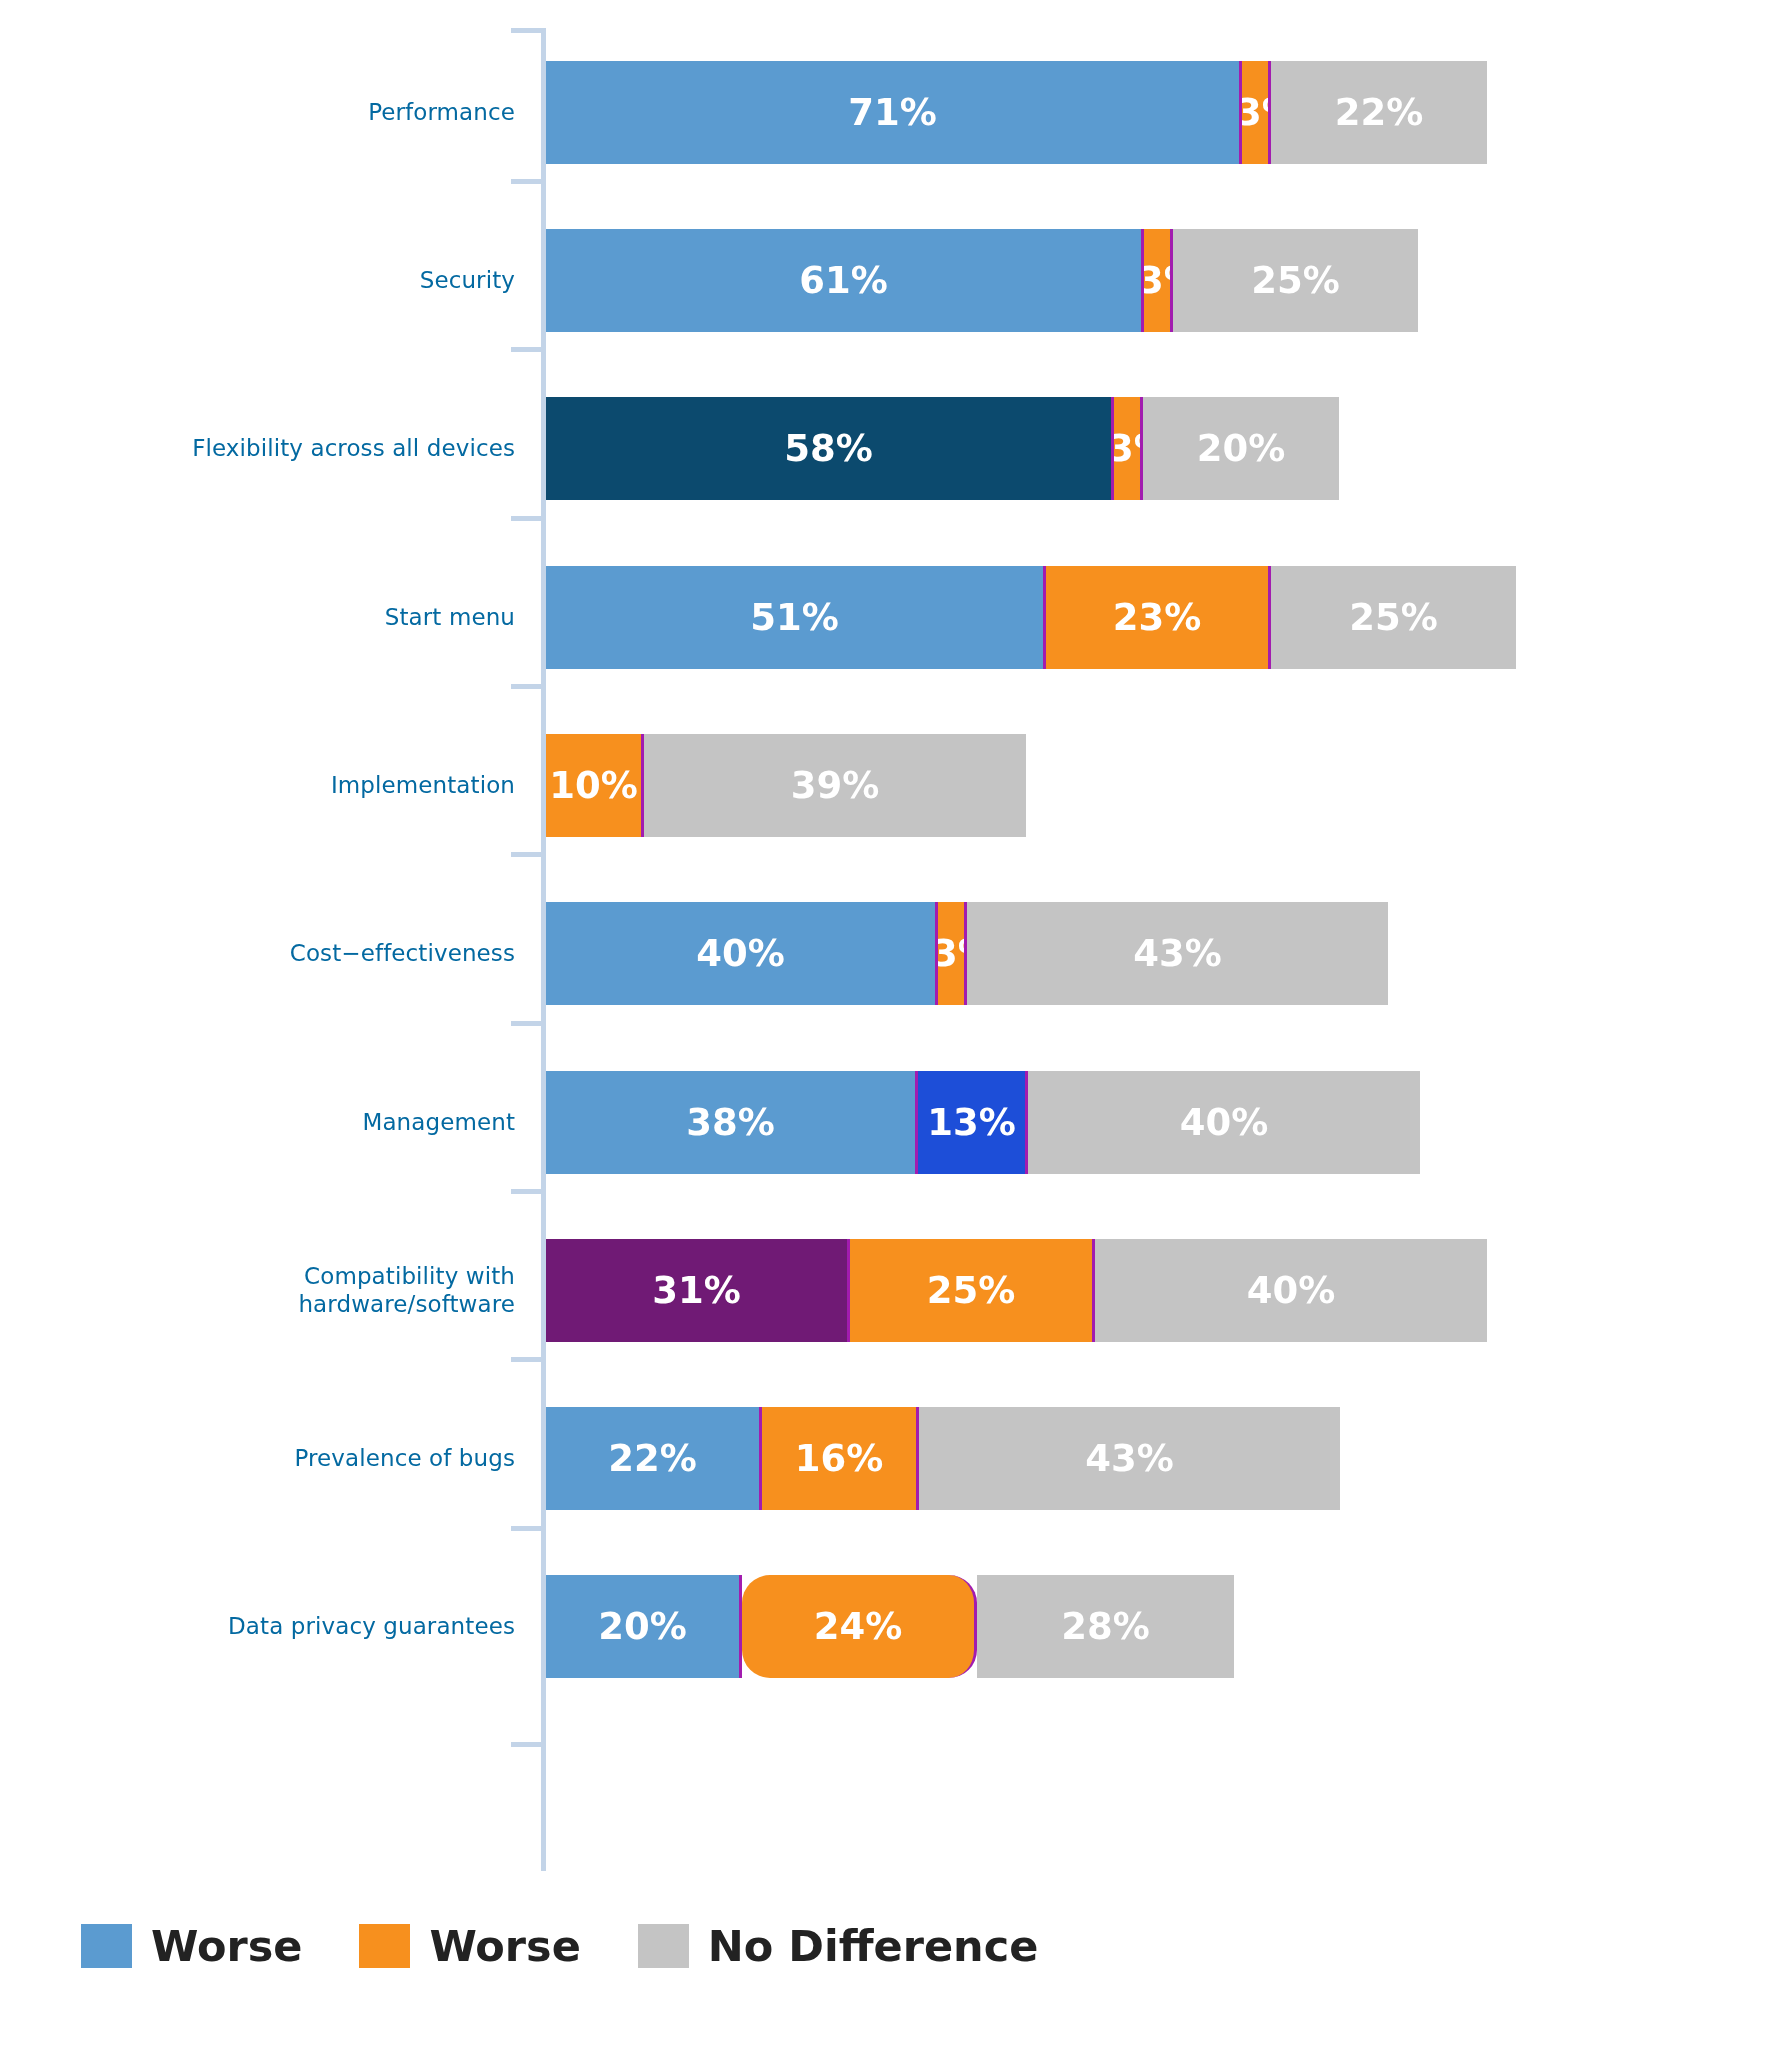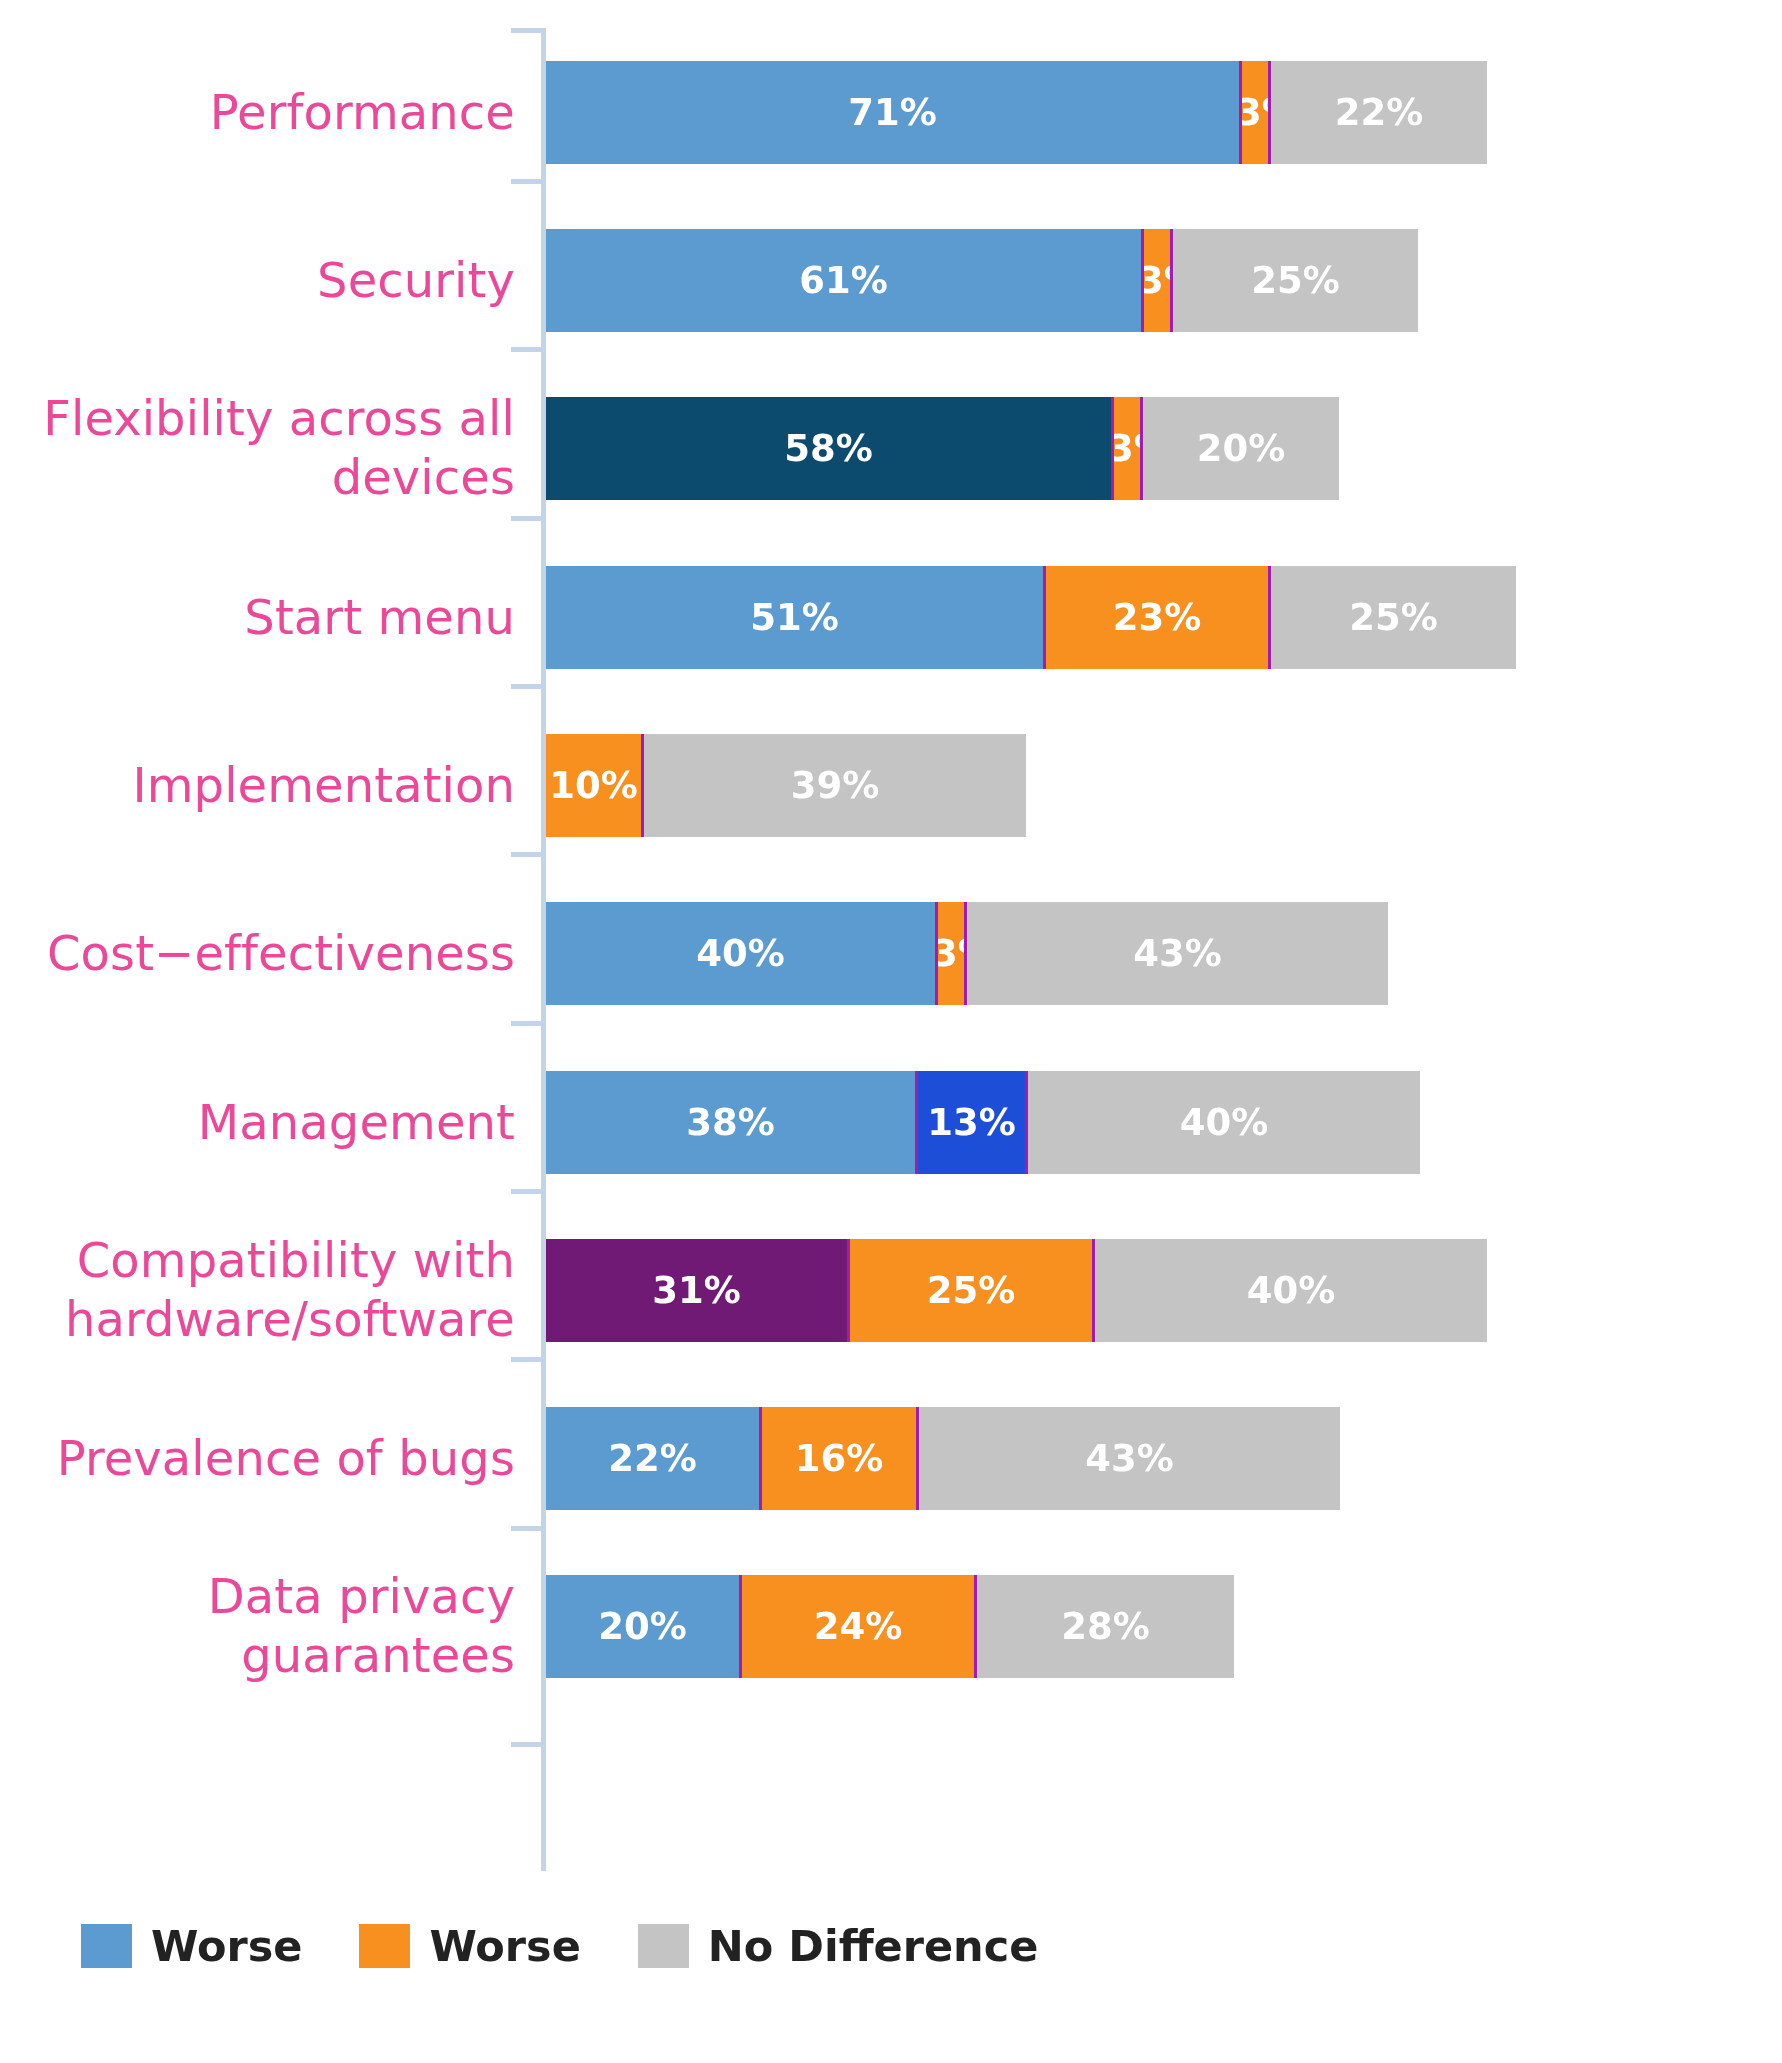--- a/index.html
+++ b/index.html
@@ -59,22 +59,22 @@
   .row-label {
     position: absolute;
     left: 0;
     top: 0;
     width: 515px;
     height: 168px;
     display: flex;
     align-items: center;
     justify-content: flex-end;
     text-align: right;
-    color: #ec4899;
-    font-size: 48px;
+    color: #0369a1;
+    font-size: 23px;
     line-height: 1.22;
     letter-spacing: 0.1px;
     font-family: "DejaVu Sans", "Liberation Sans", sans-serif;
   }
   .row-label span { display: block; }
 
   .bar-track {
     position: absolute;
     left: 546px;
     top: 33px;
@@ -322,21 +322,21 @@
         <div class="row" style="top: 1542px;">
           <div class="row-label">
             <div>
               <span>Data privacy guarantees</span>
             </div>
           </div>
           <div class="bar-track">
             <div class="seg" style="width: 196px; background: rgb(91, 155, 208);">
               <span class="seg-label">20%</span>
             </div>
-            <div class="seg" style="width: 235px; background: rgb(247, 144, 30);">
+            <div class="seg" style="width: 235px; background: rgb(247, 144, 30); border-radius: 28px;">
               <span class="seg-label">24%</span>
             </div>
             <div class="seg" style="width: 257px; background: rgb(196, 196, 196);">
               <span class="seg-label">28%</span>
             </div>
           </div>
         </div>
       </div>
   </div>
 

